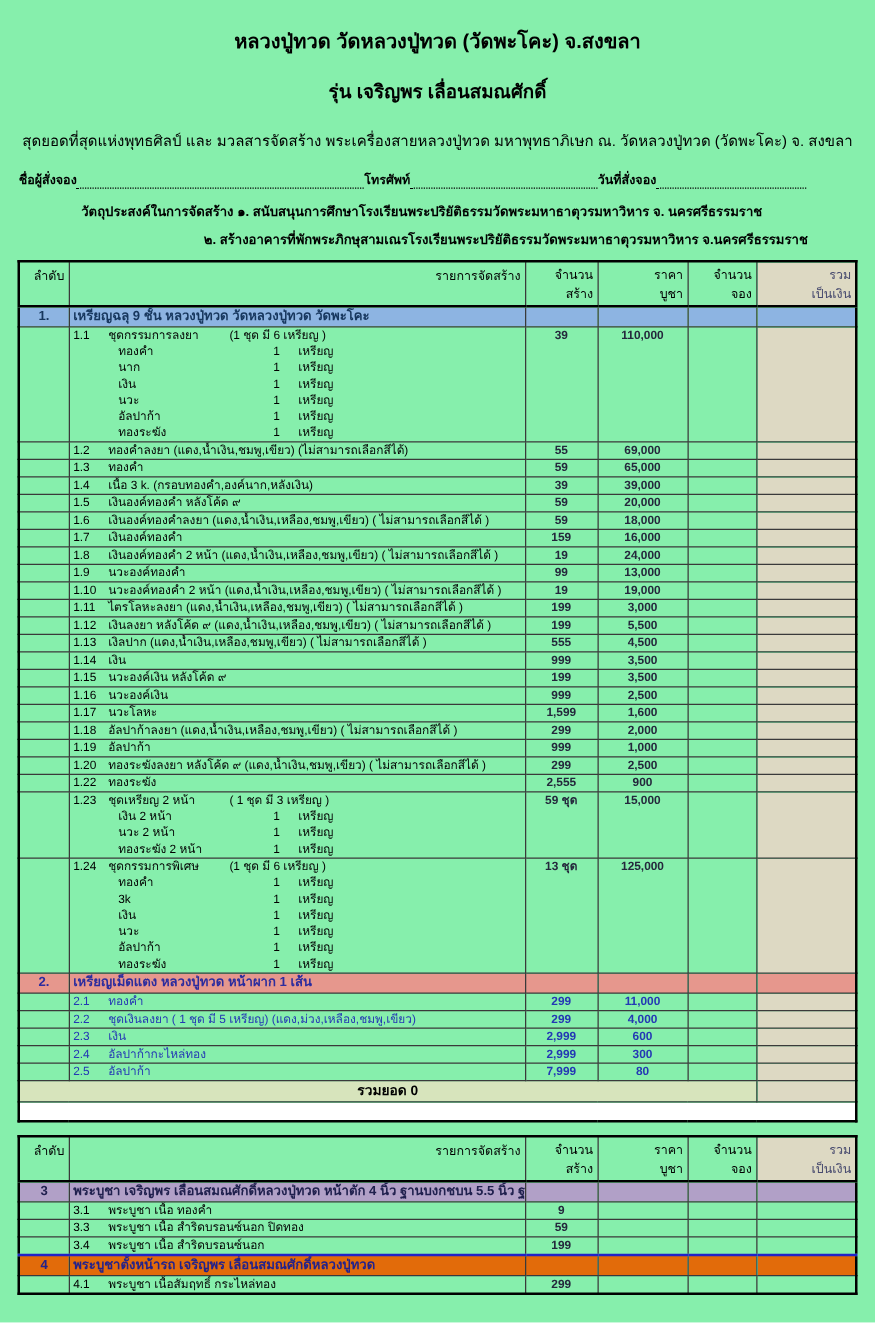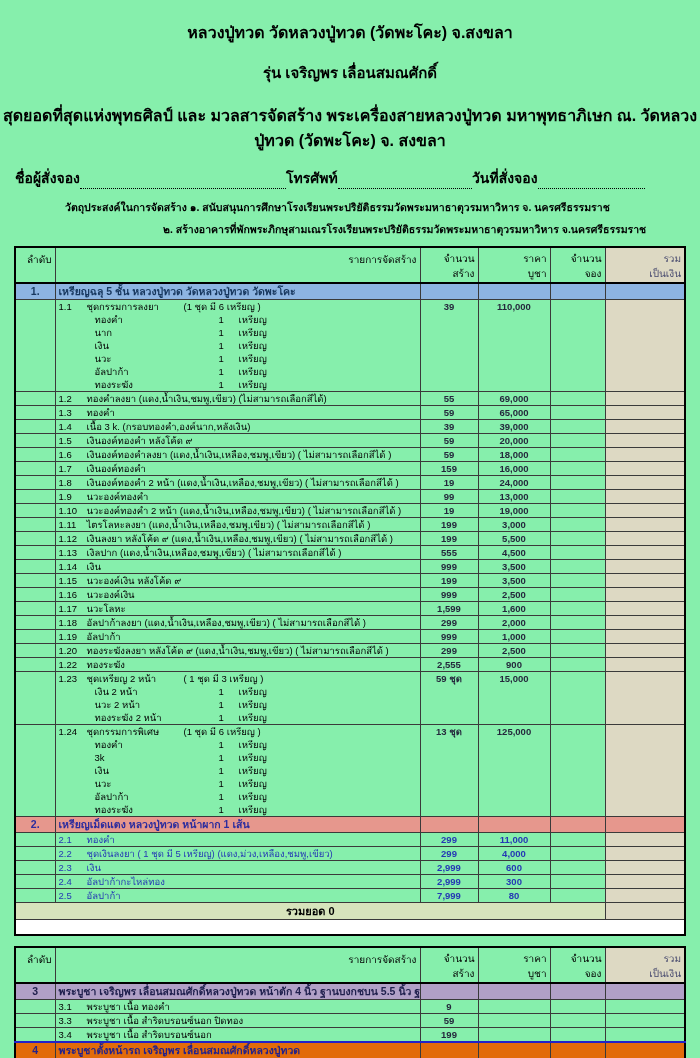--- a/index.html
+++ b/index.html
@@ -4,22 +4,22 @@
 <style>
   * { margin:0; padding:0; box-sizing:border-box; }
   html,body { background:#fff; }
   body { font-family:"Liberation Sans","DejaVu Sans",sans-serif; color:#000; }
   .page { width:700px; height:1058px; background:#86efac; overflow:hidden; position:relative; }
 
   
   .doc-header { text-align:center; padding-top:20px; }
   .title1 { font-size:16px; font-weight:bold; }
   .title2 { font-size:15px; font-weight:bold; margin-top:16px; }
-  .subtitle { font-size:16px; font-weight:bold; margin-top:18px; }
-  .formline { display:flex; align-items:flex-end; font-size:14px; font-weight:bold;
+  .subtitle { font-size:12px; font-weight:normal; margin-top:18px; }
+  .formline { display:flex; align-items:flex-end; font-size:10px; font-weight:bold;
               margin:14px 55px 0 15px; text-align:left;justify-content:flex-end; }
   .dots { border-bottom:1.3px dotted #000; height:11px; }
   .dots.d1 { flex:2.3; } .dots.d2 { flex:1.5; } .dots.d3 { flex:1.2; }
   .purpose1 { text-align:left; margin:10px 0 0 65px; font-size:10.5px; font-weight:bold; }
   .purpose2 { text-align:left; margin:5px 0 0 163px; font-size:10.5px; font-weight:bold; }
 
   
   table { border-collapse:collapse; width:670px; margin:8px auto 0; table-layout:fixed;
           border:2px solid #000; }
   #order-table-2 { margin-top:10px; }
@@ -111,21 +111,21 @@
           </th>
           <th class="money-h">
             <div class="thline">รวม</div>
             <div class="thline">เป็นเงิน</div>
           </th>
         </tr>
       </thead>
     <tbody>
         <tr class="secrow s1">
           <td class="cno">1.</td>
-          <td class="ctitle">เหรียญฉลุ 5 ชั้น หลวงปู่ทวด วัดหลวงปู่ทวด วัดพะโคะ</td>
+          <td class="ctitle">เหรียญฉลุ 9 ชั้น หลวงปู่ทวด วัดหลวงปู่ทวด วัดพะโคะ</td>
           <td></td>
           <td></td>
           <td></td>
           <td></td>
         </tr>
         <tr class="itemrow">
           <td></td>
           <td class="desc"><span class="ino">1.1</span><span class="dname">ชุดกรรมการลงยา</span><span class="dnote">(1 ชุด มี 6 เหรียญ )</span><div class="sub"><span class="sname">ทองคำ</span><span class="scount">1</span><span class="sunit">เหรียญ</span></div><div class="sub"><span class="sname">นาก</span><span class="scount">1</span><span class="sunit">เหรียญ</span></div><div class="sub"><span class="sname">เงิน</span><span class="scount">1</span><span class="sunit">เหรียญ</span></div><div class="sub"><span class="sname">นวะ</span><span class="scount">1</span><span class="sunit">เหรียญ</span></div><div class="sub"><span class="sname">อัลปาก้า</span><span class="scount">1</span><span class="sunit">เหรียญ</span></div><div class="sub"><span class="sname">ทองระฆัง</span><span class="scount">1</span><span class="sunit">เหรียญ</span></div></td>
           <td class="val">39</td>
           <td class="val">110,000</td>

